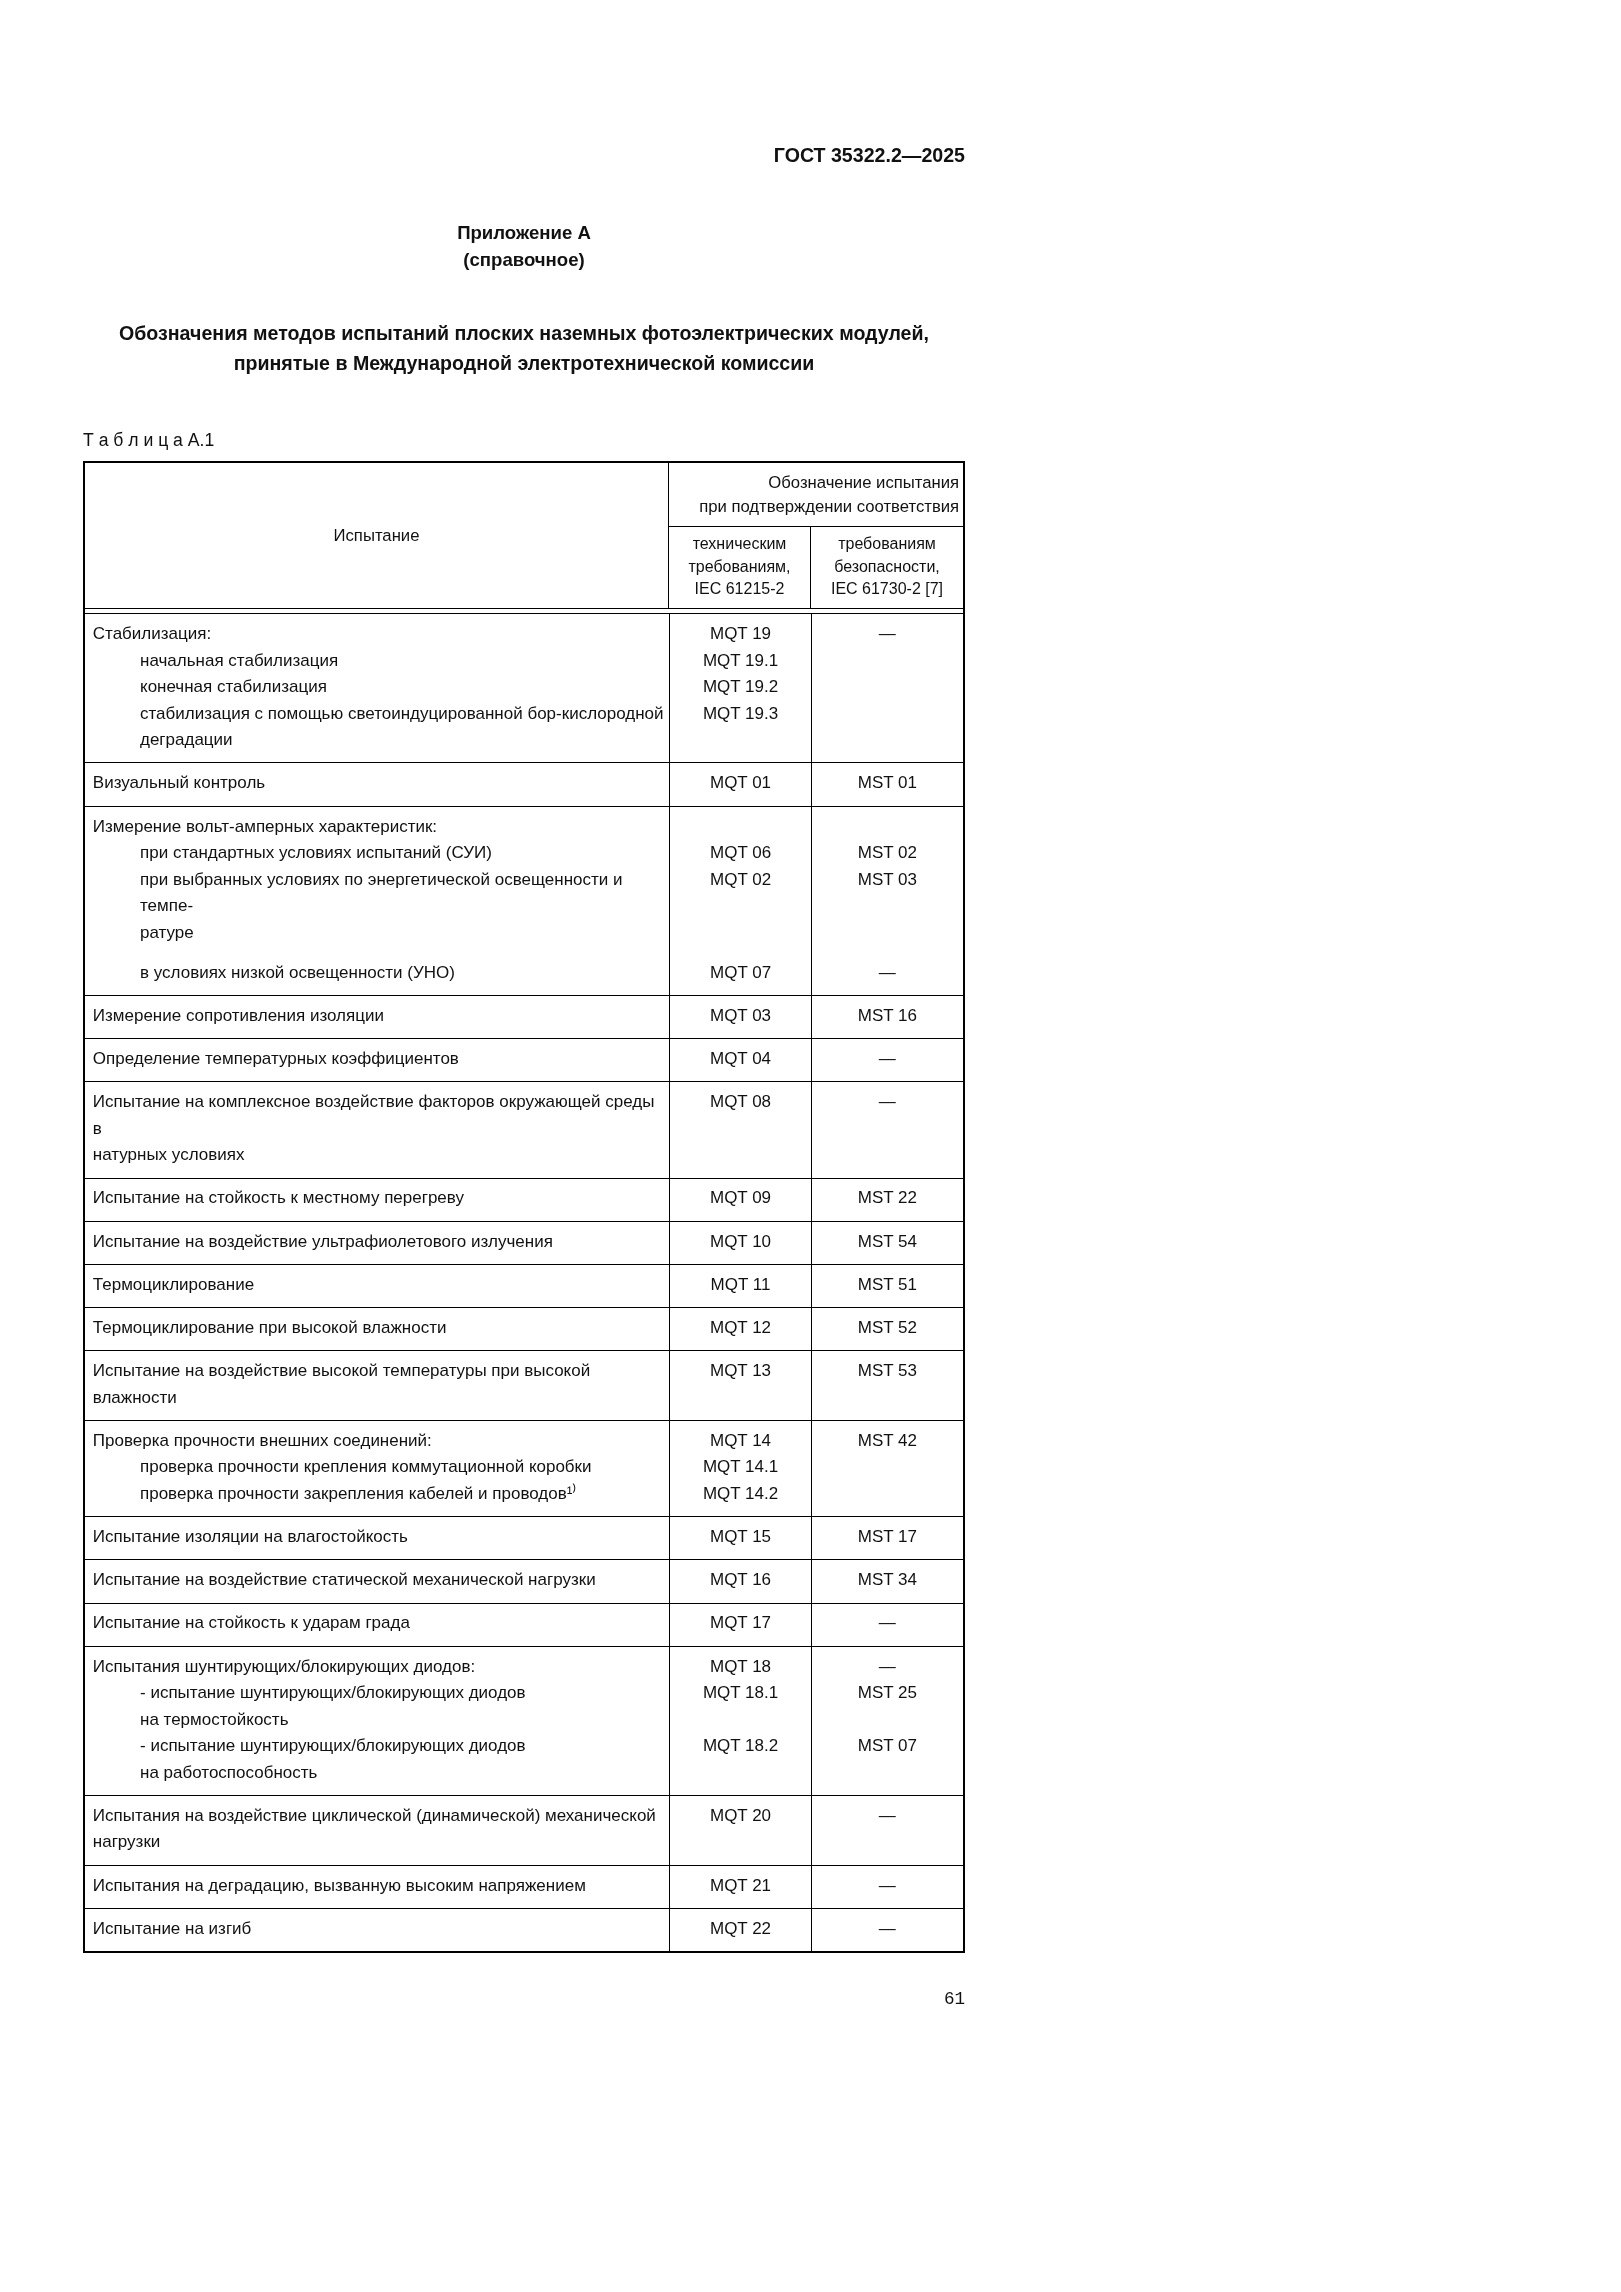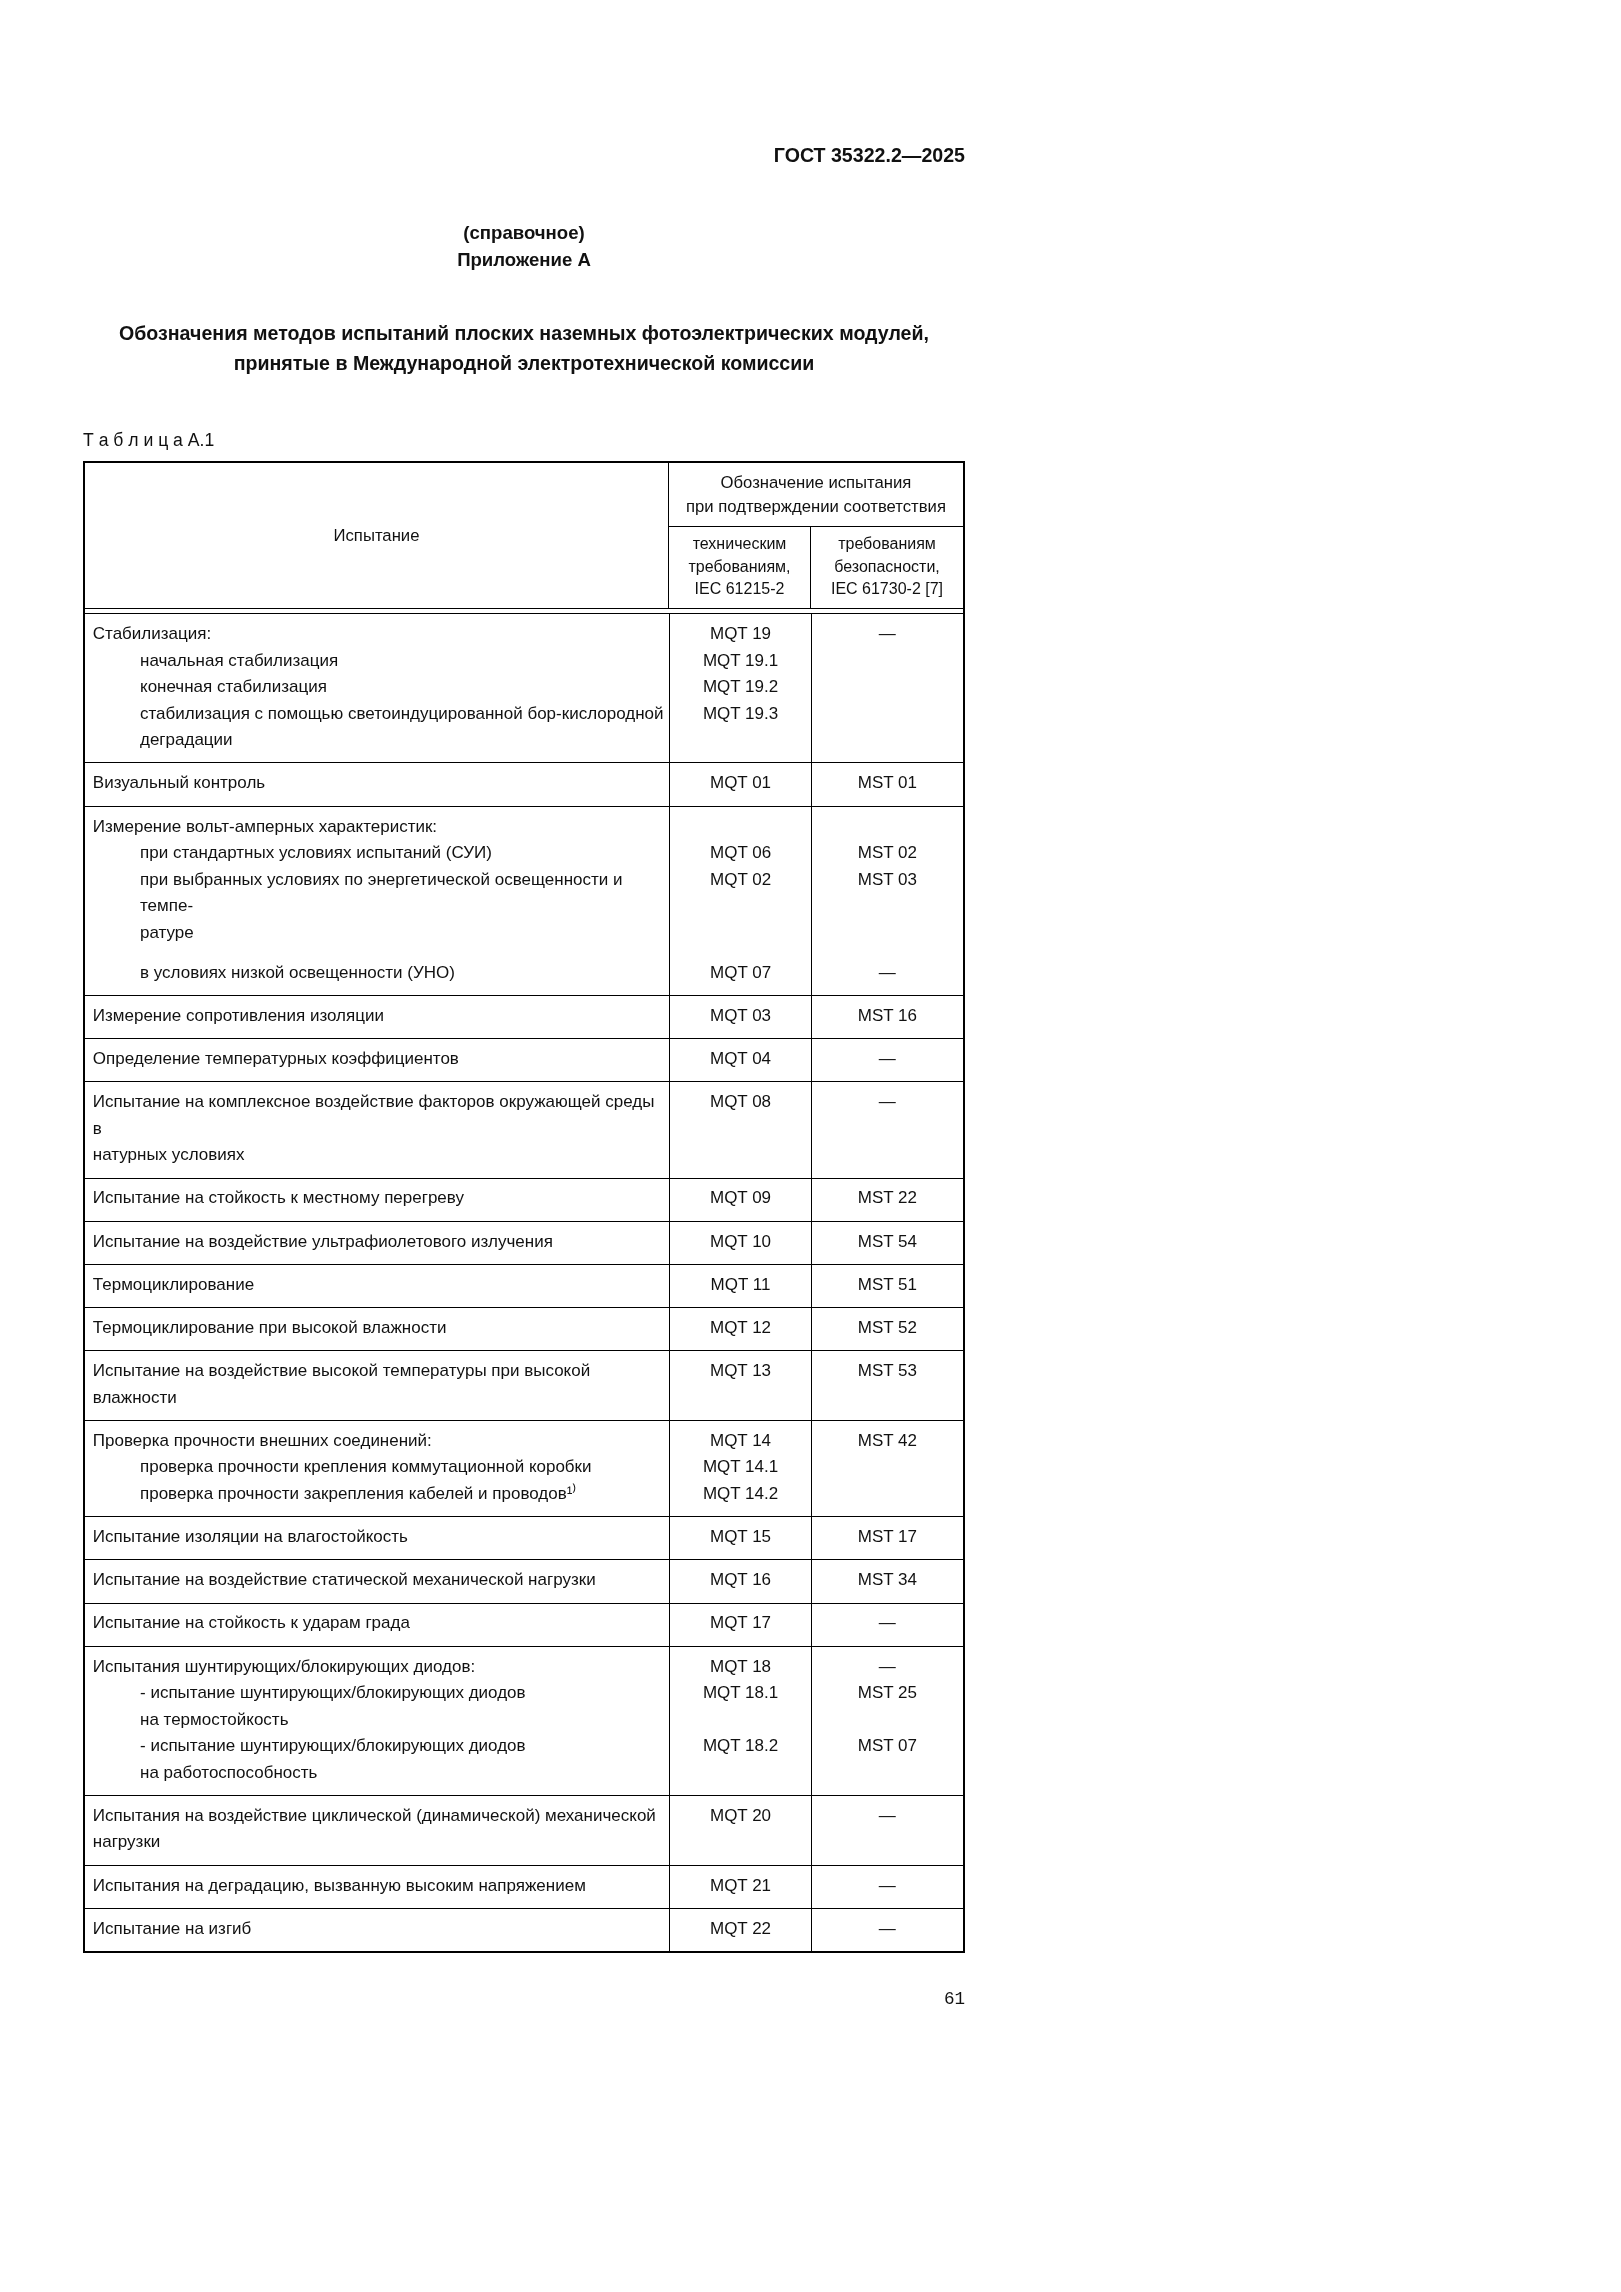--- a/index.html
+++ b/index.html
@@ -51,21 +51,21 @@
   .thead { display: flex; align-items: stretch; }
   .th-c1 {
     width: 588px;
     border-right: 1.5px solid #000;
     display: flex; align-items: center; justify-content: center;
     font-size: 16.7px;
     text-align: center;
   }
   .head-right { width: 294px; display: flex; flex-direction: column; }
   .group-title {
-    text-align: center;
+    text-align: right;
     padding: 8.8px 3.9px 7.8px 3.9px;
     line-height: 23.5px;
     font-size: 16.7px;
     white-space: pre-line;
   }
   .sub-row { display: flex; border-top: 1.5px solid #000; flex: 1; }
   .sub-cell {
     text-align: center;
     padding: 5.9px 2px 7.8px 2px;
     line-height: 22.5px;
@@ -109,22 +109,22 @@
   }
 </style>
 </head>
 <body>
 
 <div class="content">
 
   <div class="doc-number">ГОСТ 35322.2—2025</div>
 
   <div class="appendix">
+    <div>Приложение А</div>
     <div>(справочное)</div>
-    <div>Приложение А</div>
   </div>
 
   <div class="main-title">Обозначения методов испытаний плоских наземных фотоэлектрических модулей,
 принятые в Международной электротехнической комиссии</div>
 
   <div class="table-caption">Т а б л и ц а  А.1</div>
 
   <div class="gost-table">
     <div class="thead">
       <div class="th-c1">Испытание</div>

